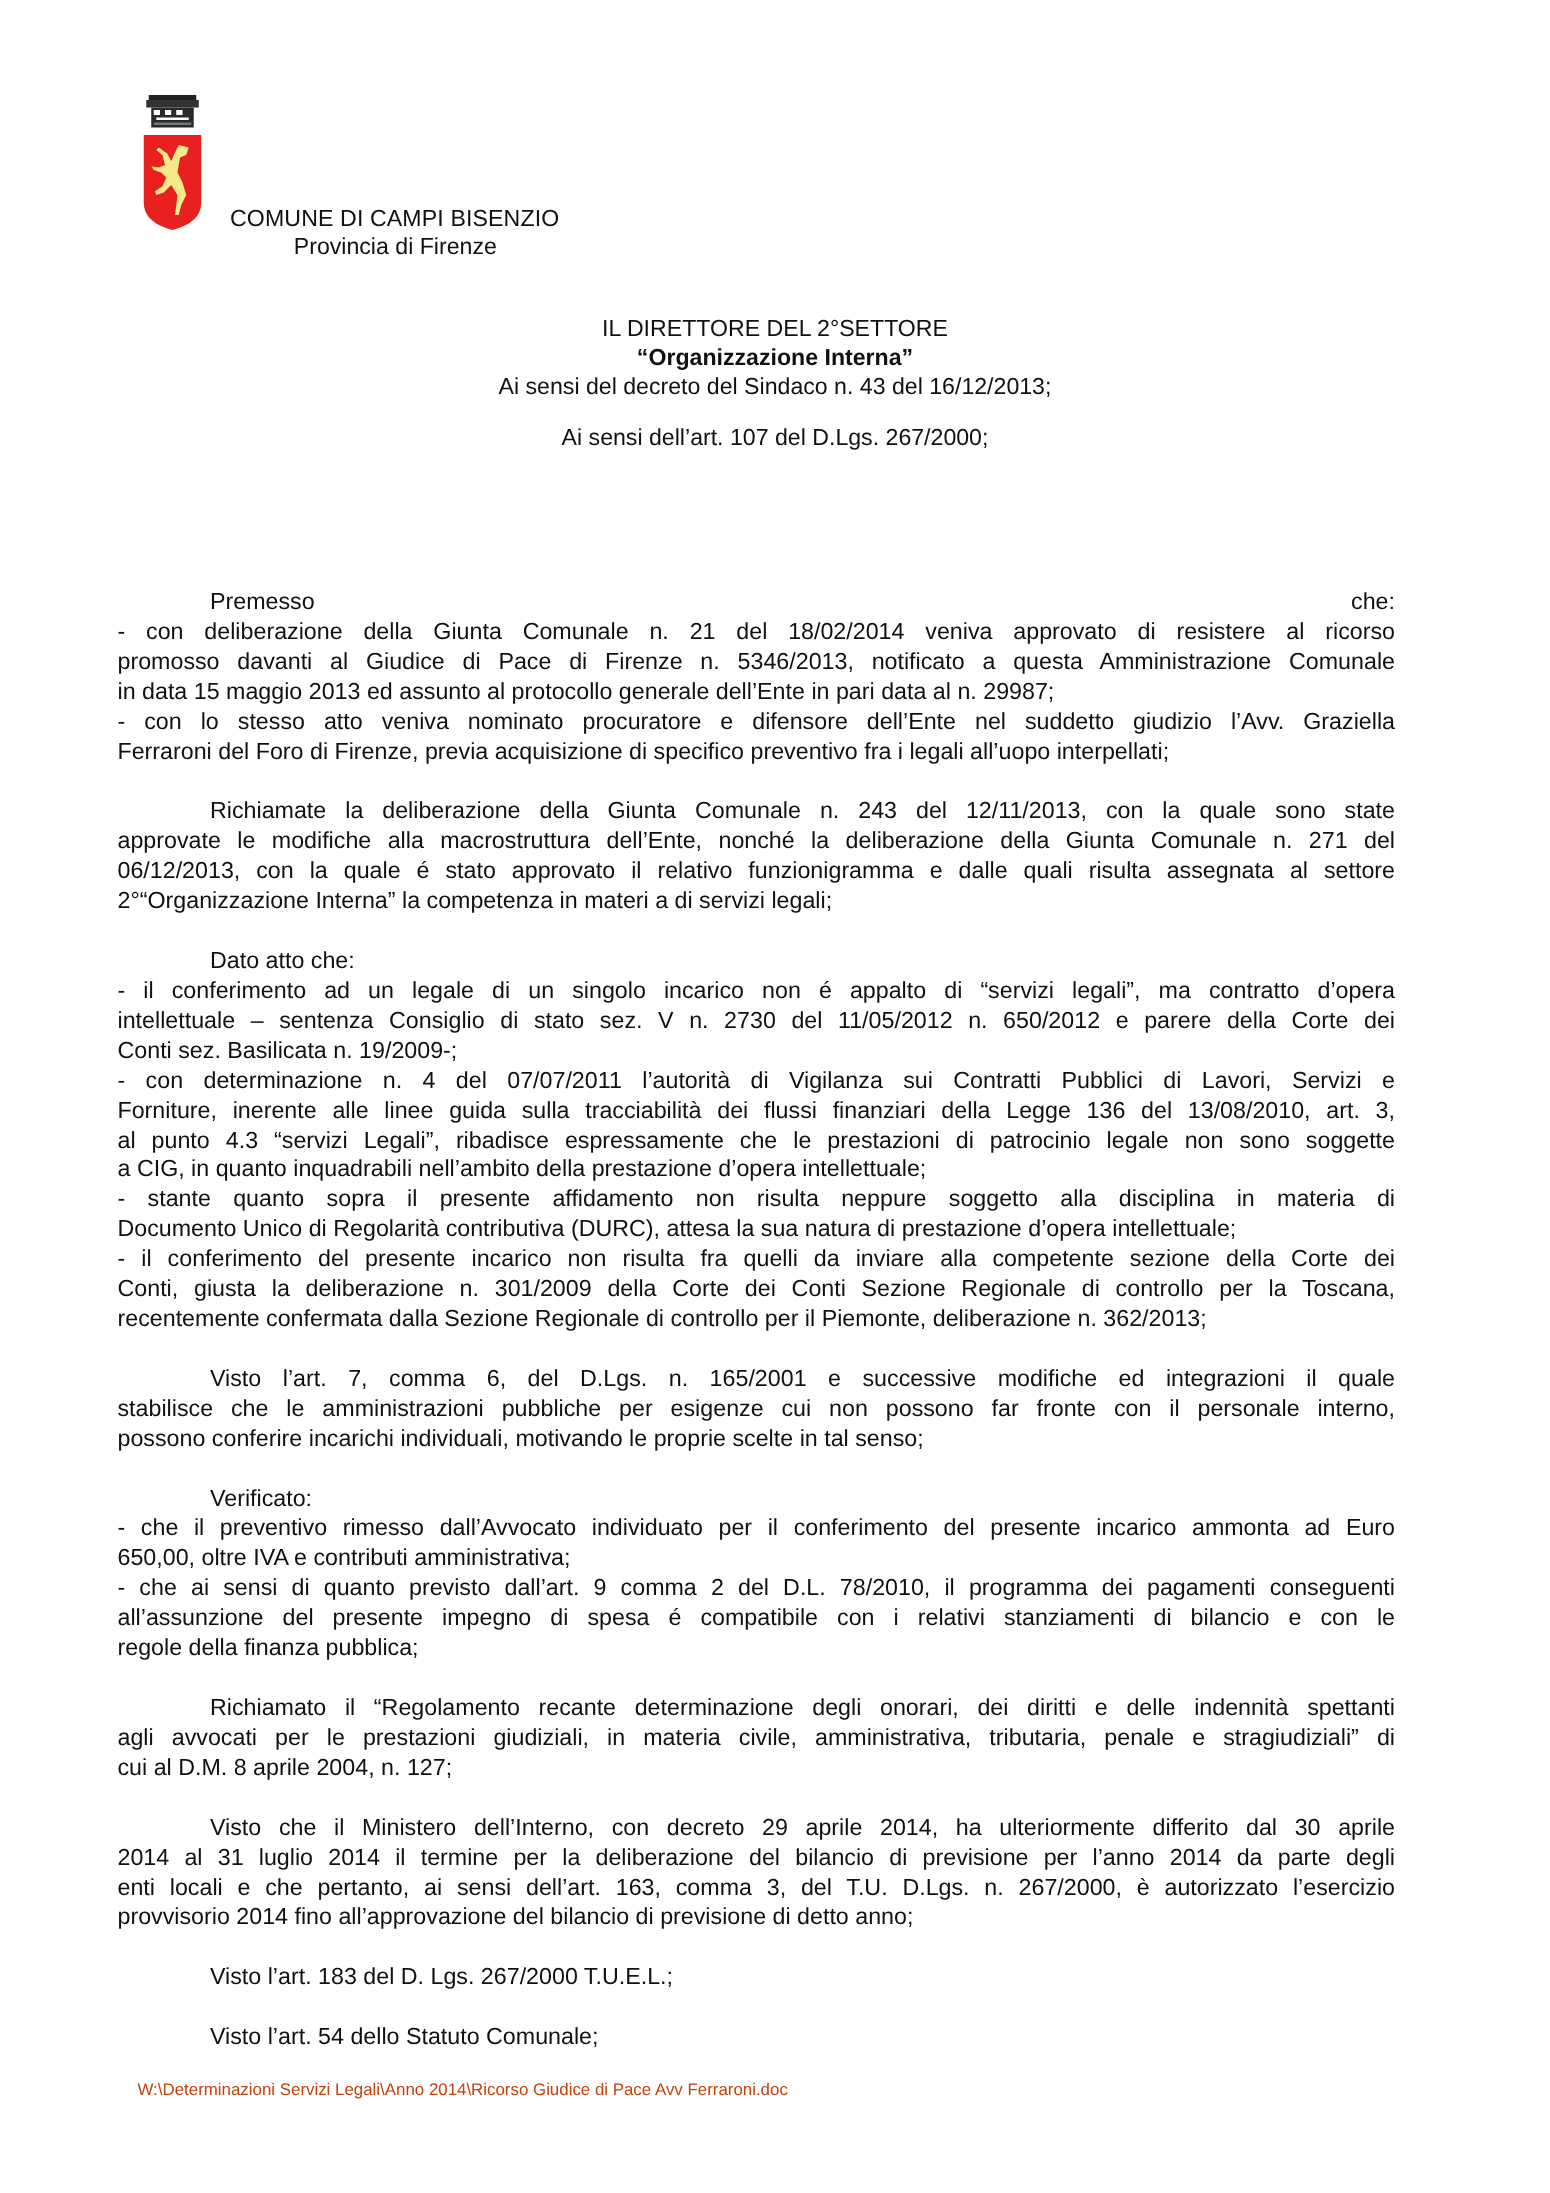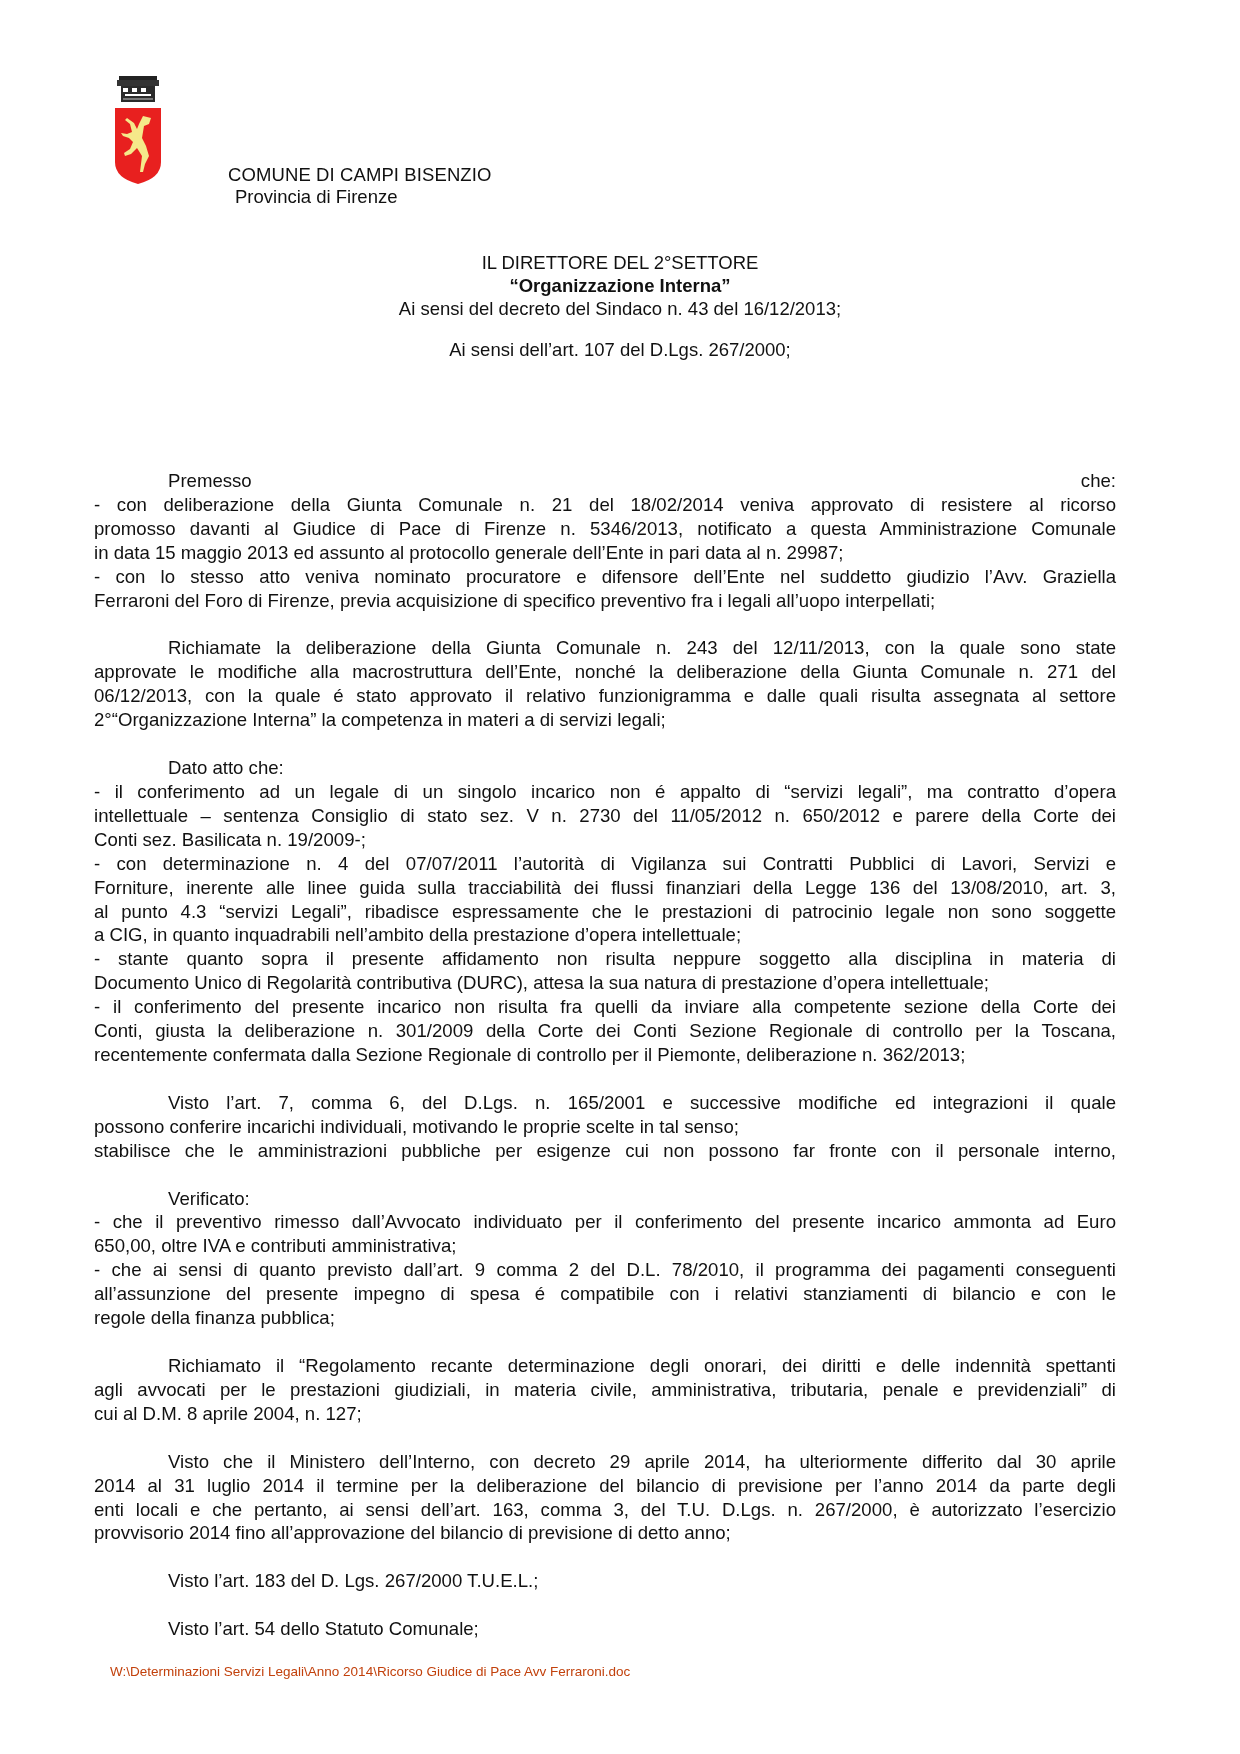--- a/index.html
+++ b/index.html
@@ -1,21 +1,21 @@
 <!DOCTYPE html>
 <html><head>
 <meta charset="utf-8">
 <style>
   html, body { margin: 0; padding: 0; background: #ffffff; }
   body {
     width: 1240px; height: 1754px; position: relative; overflow: hidden;
     font-family: "Liberation Sans", sans-serif; color: #111111;
   }
   .logo { position: absolute; left: 113px; top: 76px; width: 50px; height: 110px; }
-  .org-name { position: absolute; left: 184px; top: 164px; font-size: 18.5px; letter-spacing: 0.1px; margin-left: 44px; }
+  .org-name { position: absolute; left: 184px; top: 164px; font-size: 18.5px; letter-spacing: 0.1px; }
   .org-prov { position: absolute; left: 235px; top: 186px; font-size: 18.5px; text-align: right; }
   .head { position: absolute; left: 0; width: 1240px; text-align: center; font-size: 18.5px; }
   .head .b { font-weight: bold; }
   .body-text {
     position: absolute; left: 94px; width: 1022px; top: 440px;
     font-size: 18.6px; line-height: 23.9px; text-align: justify; margin-top: 29px;
   }
   .body-text p { margin: 0; }
   .body-text .gap { height: 24px; }
   .indent { padding-left: 74px; }
@@ -81,36 +81,36 @@
       <span class="line last">a CIG, in quanto inquadrabili nell’ambito della prestazione d’opera intellettuale;</span>
       <span class="line">- stante quanto sopra il presente affidamento non risulta neppure soggetto alla disciplina in materia di</span>
       <span class="line last">Documento Unico di Regolarità contributiva (DURC), attesa la sua natura di prestazione d’opera intellettuale;</span>
       <span class="line">- il conferimento del presente incarico non risulta fra quelli da inviare alla competente sezione della Corte dei</span>
       <span class="line">Conti, giusta la deliberazione n. 301/2009 della Corte dei Conti Sezione Regionale di controllo per la Toscana,</span>
       <span class="line last">recentemente confermata dalla Sezione Regionale di controllo per il Piemonte, deliberazione n. 362/2013;</span>
     </p>
     <div class="gap"></div>
     <p>
       <span class="line indent">Visto l’art. 7, comma 6, del D.Lgs. n. 165/2001 e successive modifiche ed integrazioni il quale</span>
+      <span class="line">stabilisce che le amministrazioni pubbliche per esigenze cui non possono far fronte con il personale interno,</span>
       <span class="line last">possono conferire incarichi individuali, motivando le proprie scelte in tal senso;</span>
-      <span class="line">stabilisce che le amministrazioni pubbliche per esigenze cui non possono far fronte con il personale interno,</span>
     </p>
     <div class="gap"></div>
     <p>
       <span class="line last indent">Verificato:</span>
       <span class="line">- che il preventivo rimesso dall’Avvocato individuato per il conferimento del presente incarico ammonta ad Euro</span>
       <span class="line last">650,00, oltre IVA e contributi amministrativa;</span>
       <span class="line">- che ai sensi di quanto previsto dall’art. 9 comma 2 del D.L. 78/2010, il programma dei pagamenti conseguenti</span>
       <span class="line">all’assunzione del presente impegno di spesa é compatibile con i relativi stanziamenti di bilancio e con le</span>
       <span class="line last">regole della finanza pubblica;</span>
     </p>
     <div class="gap"></div>
     <p>
       <span class="line indent">Richiamato il “Regolamento recante determinazione degli onorari, dei diritti e delle indennità spettanti</span>
-      <span class="line">agli avvocati per le prestazioni giudiziali, in materia civile, amministrativa, tributaria, penale e previdenziali” di</span>
+      <span class="line">agli avvocati per le prestazioni giudiziali, in materia civile, amministrativa, tributaria, penale e stragiudiziali” di</span>
       <span class="line last">cui al D.M. 8 aprile 2004, n. 127;</span>
     </p>
     <div class="gap"></div>
     <p>
       <span class="line indent">Visto che il Ministero dell’Interno, con decreto 29 aprile 2014, ha ulteriormente differito dal 30 aprile</span>
       <span class="line">2014 al 31 luglio 2014 il termine per la deliberazione del bilancio di previsione per l’anno 2014 da parte degli</span>
       <span class="line">enti locali e che pertanto, ai sensi dell’art. 163, comma 3, del T.U. D.Lgs. n. 267/2000, è autorizzato l’esercizio</span>
       <span class="line last">provvisorio 2014 fino all’approvazione del bilancio di previsione di detto anno;</span>
     </p>
     <div class="gap"></div>

